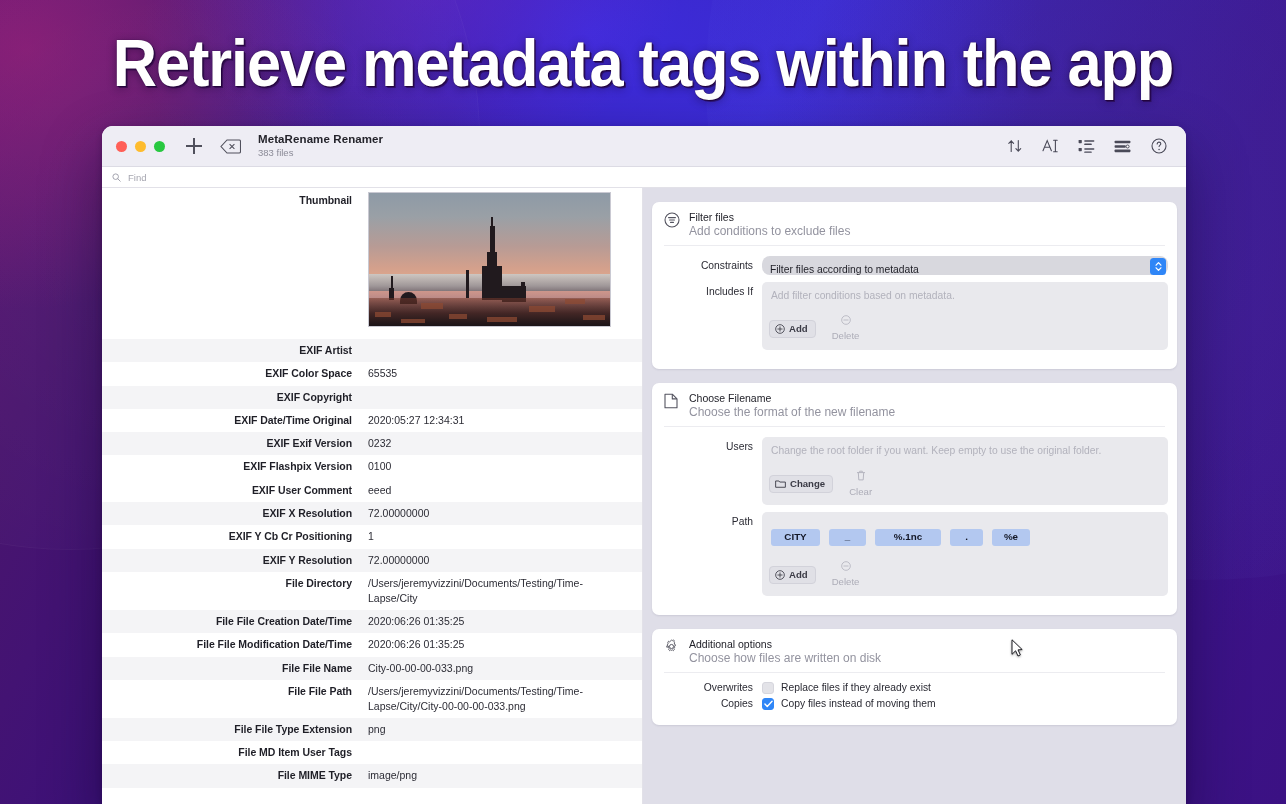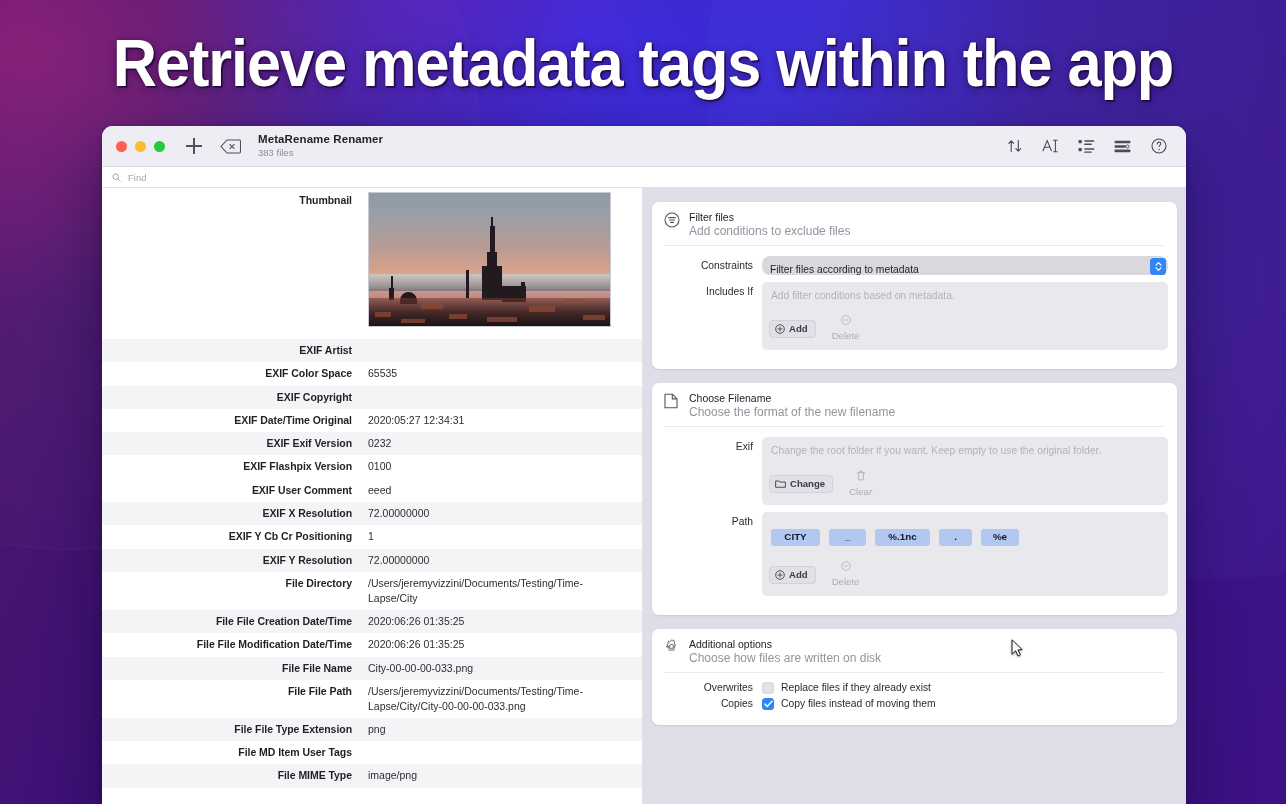--- a/index.html
+++ b/index.html
@@ -349,21 +349,21 @@
     font-size: 9.8px;
     font-weight: 700;
     border-radius: 3px;
     padding: 2px 0 2.5px 0;
     text-align:center;
     min-width: 30px;
     line-height: 12px;
   }
   .token.w1 { width: 49px; }
   .token.w2 { width: 37px; }
-  .token.w3 { width: 55px; }
+  .token.w3 { width: 66px; }
   .token.w4 { width: 33px; }
   .token.w5 { width: 38px; }
 
   .crow { display:flex; align-items:center; margin-bottom: 4px; }
   .clabel {
     width: 101px; flex:0 0 101px;
     text-align:right; padding-right:9px;
     font-size: 10.3px; color:#2a2a33;
   }
   .cbox {
@@ -658,21 +658,21 @@
             </div>
             <div>
               <div class="card-title">Choose Filename</div>
               <div class="card-desc">Choose the format of the new filename</div>
             </div>
           </div>
           <div class="card-sep"></div>
           <div class="card-body">
 
             <div class="frow">
-              <div class="flabel">Exif</div>
+              <div class="flabel">Users</div>
               <div class="fctl">
                 <div class="wellbox">
                   <div class="well-empty">Change the root folder if you want. Keep empty to use the original folder.</div>
                   <div class="well-toolbar">
                     <div class="wbtn">
                       <svg width="11" height="9" viewBox="0 0 12 10" fill="none">
                         <path d="M0.6 2.2h3.6l1 1.2h6.2v5.8H0.6Z" stroke="#3a3a45" stroke-width="1" stroke-linejoin="round"></path>
                       </svg>
                       <span>Change</span>
                     </div>

